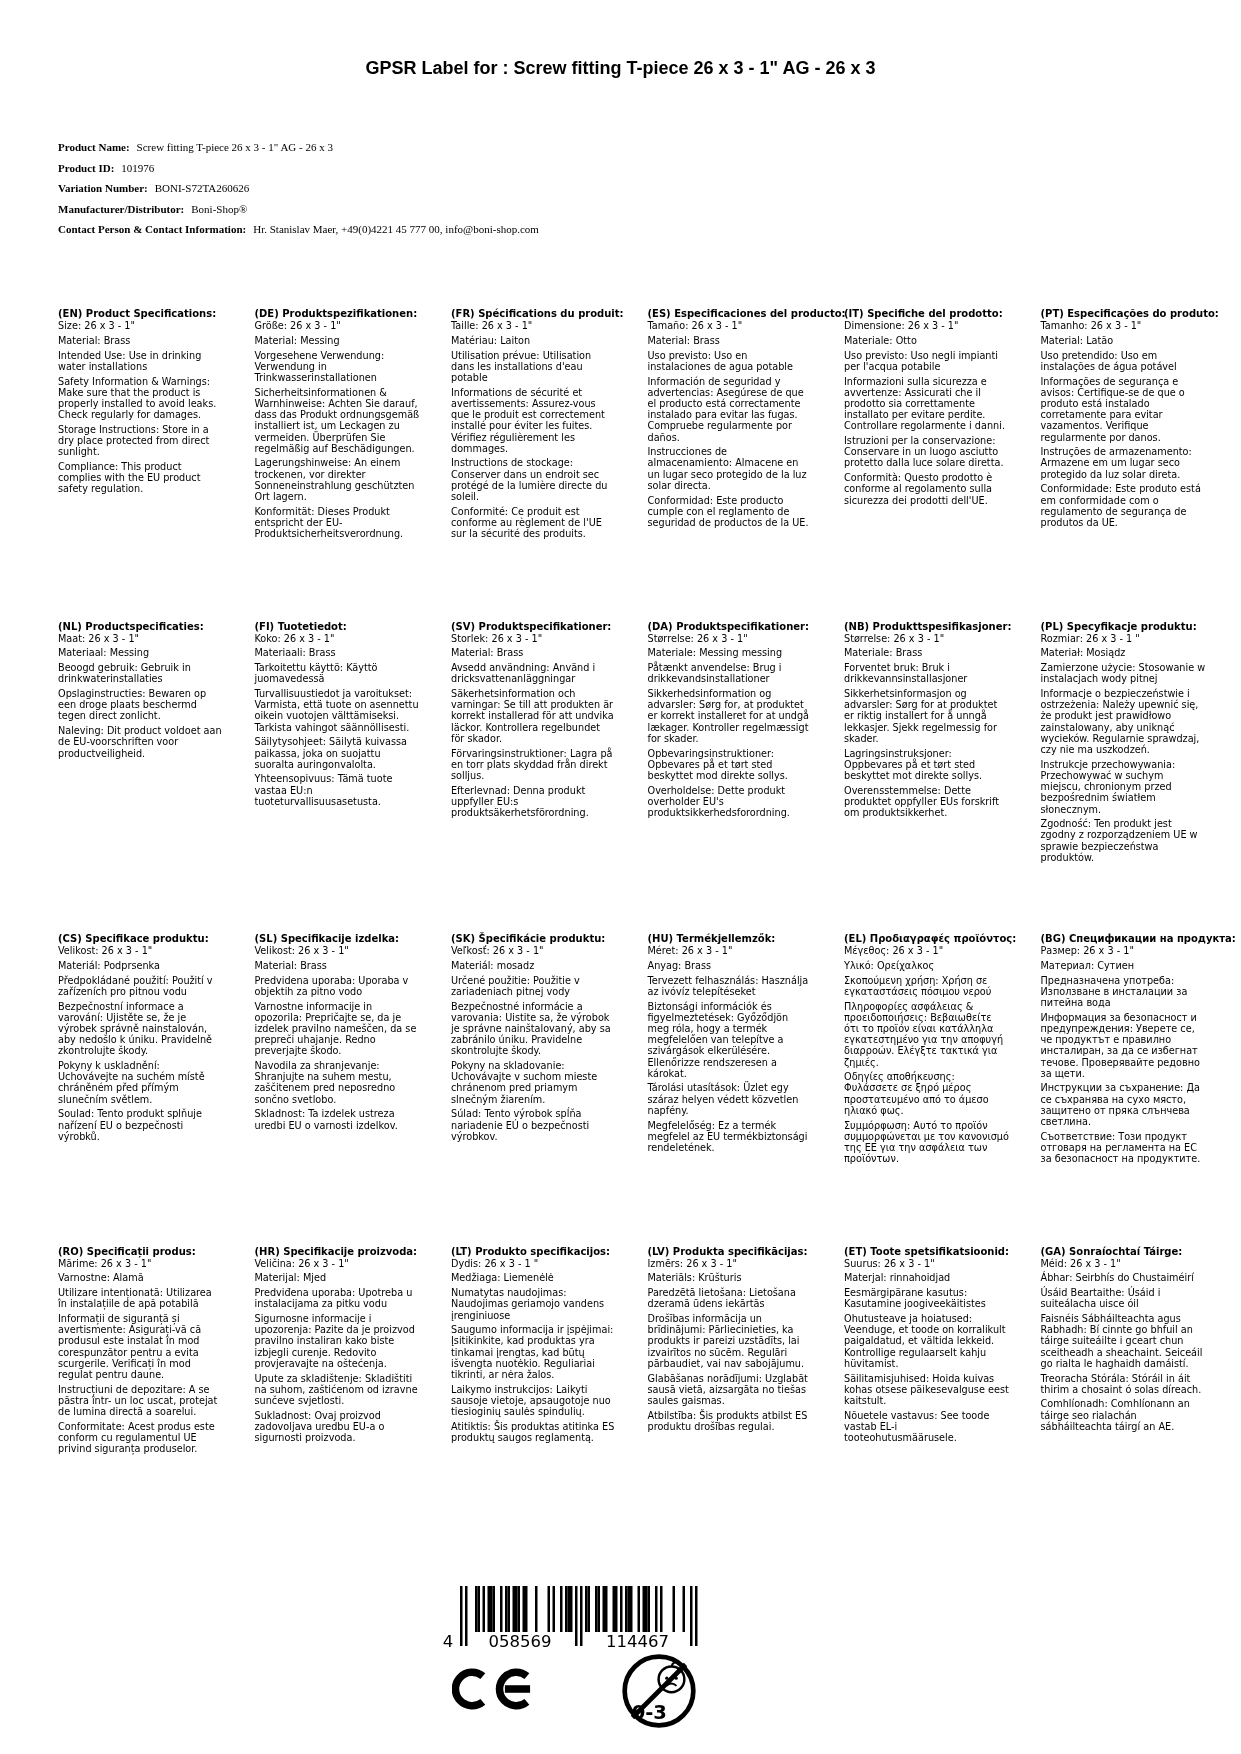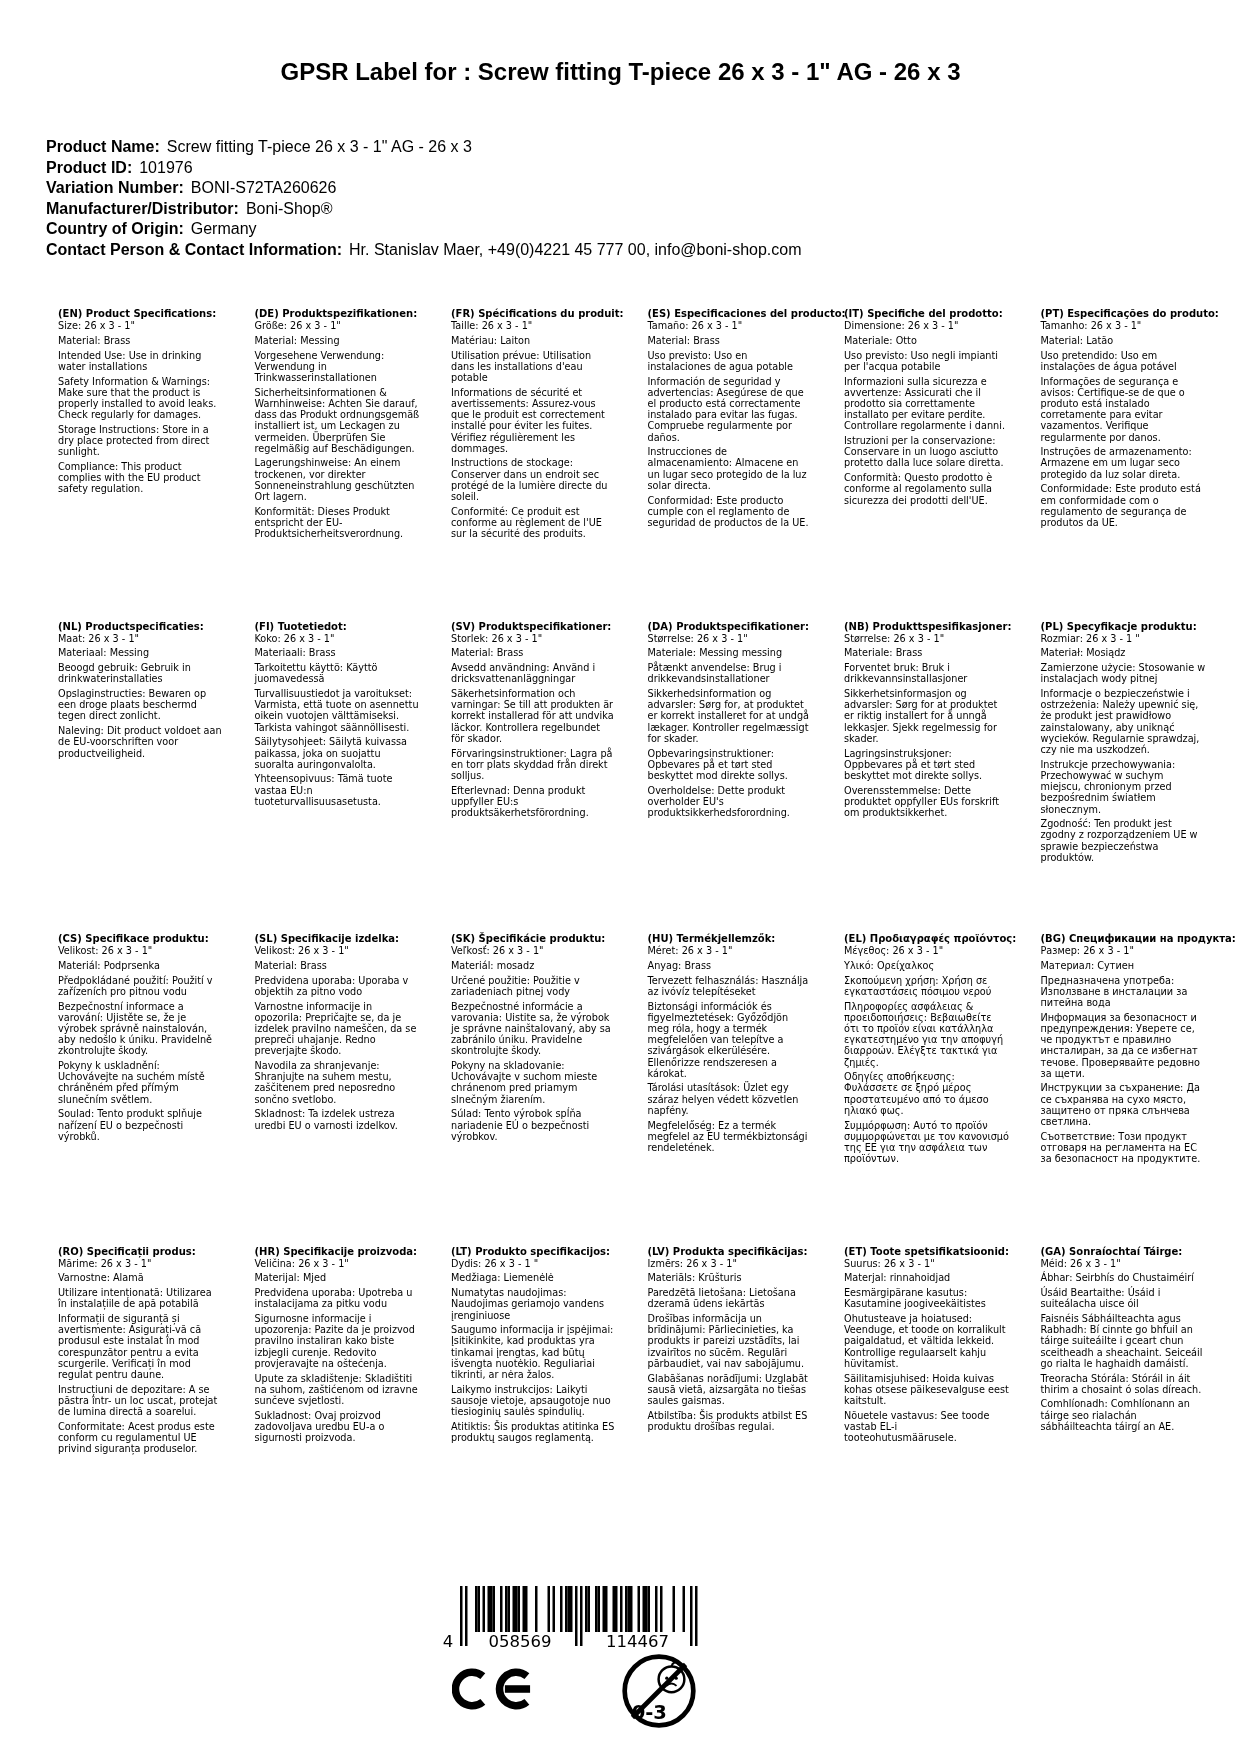--- a/index.html
+++ b/index.html
@@ -1,21 +1,21 @@
 <!DOCTYPE html>
 <html><head>
 <meta charset="utf-8">
 <style>
   html,body{margin:0;padding:0;background:#fff;}
   .page{position:relative;width:1241px;height:1754px;background:#fff;color:#000;
         font-family:"DejaVu Sans",sans-serif;overflow:hidden;}
   .title{position:absolute;top:58px;left:0;width:100%;text-align:center;
-         font-family:"Liberation Sans",sans-serif;font-size:24px;font-weight:bold;margin:0;}
-  .product-info{position:absolute;left:46px;top:137px;font-family:Liberation Sans, sans-serif;
-                font-size:16px;line-height:20.6px;}
+         font-family:"Liberation Sans",sans-serif;font-size:18px;font-weight:bold;margin:0;}
+  .product-info{position:absolute;left:58px;top:137px;font-family:Liberation Serif, serif;
+                font-size:11px;line-height:20.6px;}
   .info-label{font-weight:bold;}
   .info-value{margin-left:7px;}
   .spec-grid{position:absolute;left:58px;top:308px;display:grid;
              grid-template-columns:repeat(6,196.5px);grid-auto-rows:312.5px;}
   .spec-block{width:165px;font-size:9.7px;line-height:11.2px;overflow-wrap:break-word;}
   .spec-title{font-weight:bold;font-size:10px;white-space:nowrap;margin:0 0 1px 0;}
   .spec-par{margin:0 0 3.5px 0;}
   .barcode-area{position:absolute;left:437px;top:1586px;}
   .ce-mark{position:absolute;left:452px;top:1658px;}
   .age-warning{position:absolute;left:620px;top:1650px;}
@@ -25,21 +25,20 @@
 <body>
 
 <div class="page">
   <h1 class="title">GPSR Label for : Screw fitting T-piece 26 x 3 - 1" AG - 26 x 3</h1>
 
   <div class="product-info" id="product-info">
       <div><span class="info-label">Product Name:</span><span class="info-value">Screw fitting T-piece 26 x 3 - 1" AG - 26 x 3</span></div>
       <div><span class="info-label">Product ID:</span><span class="info-value">101976</span></div>
       <div><span class="info-label">Variation Number:</span><span class="info-value">BONI-S72TA260626</span></div>
       <div><span class="info-label">Manufacturer/Distributor:</span><span class="info-value">Boni-Shop®</span></div>
-      <div><span class="info-label">Country of Origin:</span><span class="info-value">Germany</span></div>
       <div><span class="info-label">Contact Person &amp; Contact Information:</span><span class="info-value">Hr. Stanislav Maer, +49(0)4221 45 777 00, info@boni-shop.com</span></div>
     </div>
 
   <div class="spec-grid" id="spec-grid">
       <div class="spec-block">
         <div class="spec-title">(EN) Product Specifications:</div>
         <p class="spec-par">Size: 26 x 3 - 1"</p>
         <p class="spec-par">Material: Brass</p>
         <p class="spec-par">Intended Use: Use in drinking water installations</p>
         <p class="spec-par">Safety Information &amp; Warnings: Make sure that the product is properly installed to avoid leaks. Check regularly for damages.</p>

